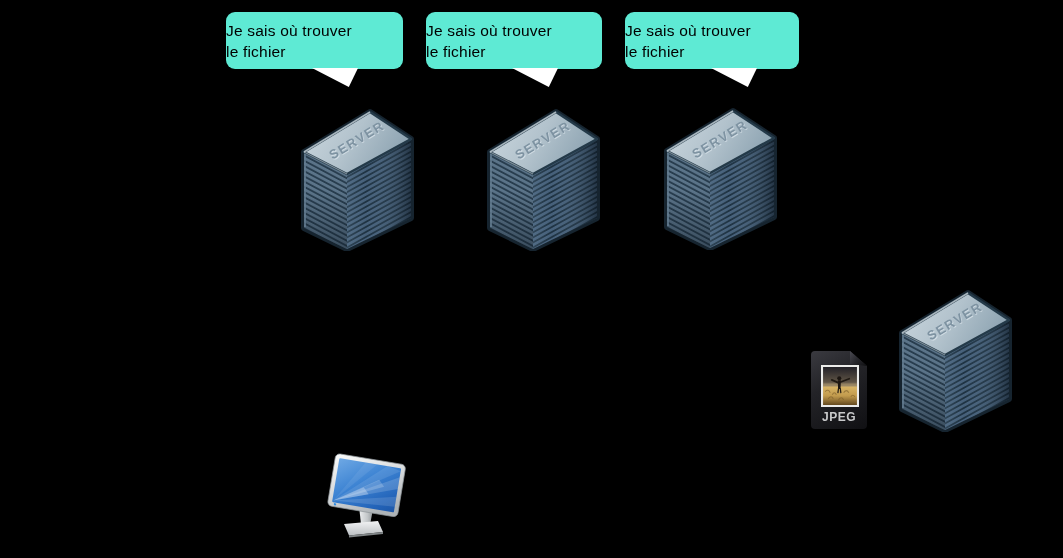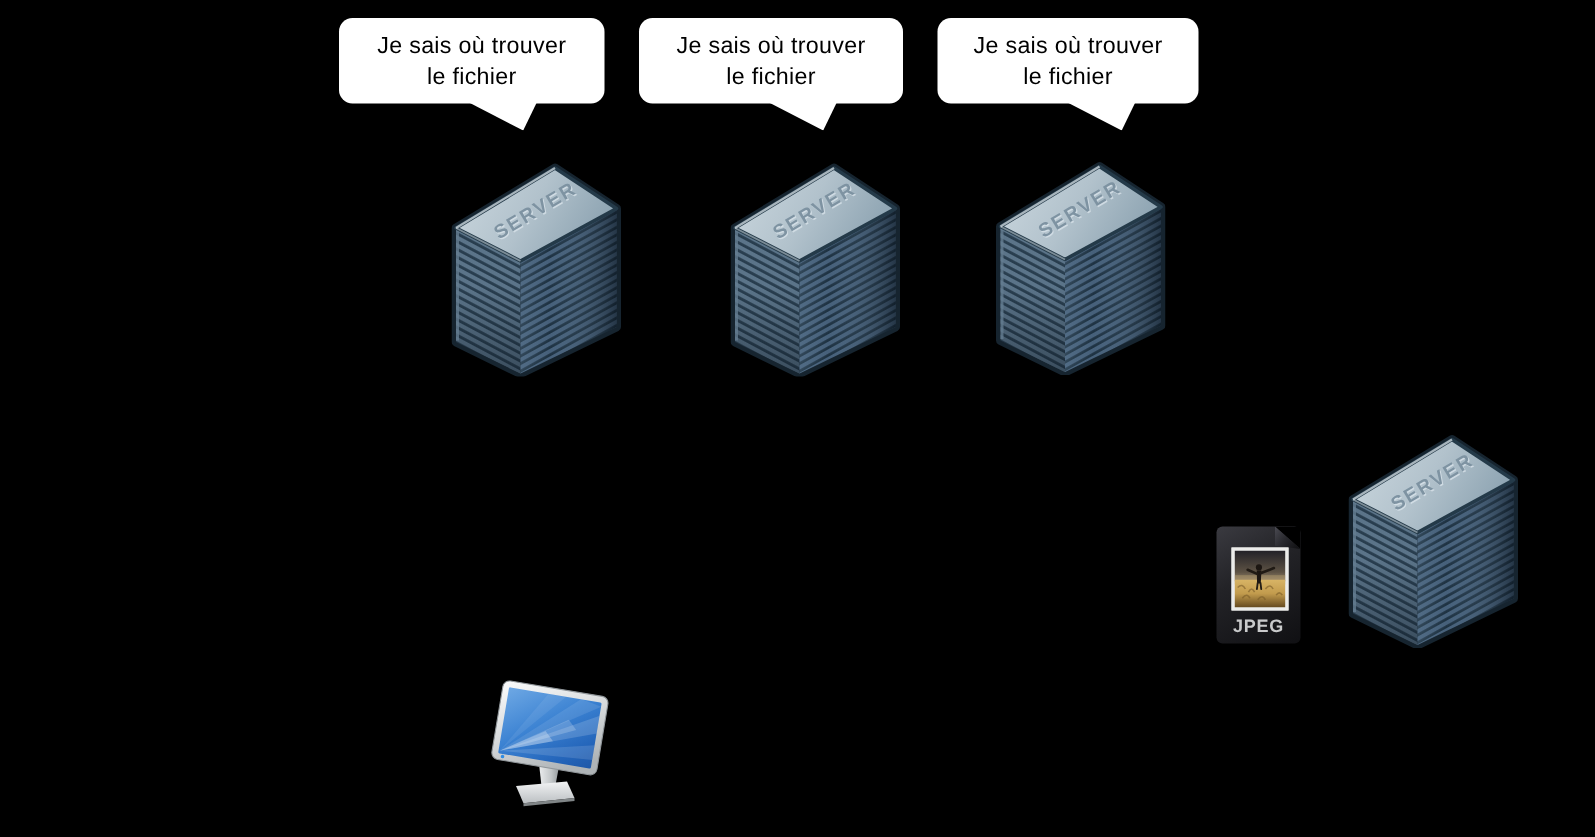--- a/index.html
+++ b/index.html
@@ -1,22 +1,22 @@
 <!DOCTYPE html>
 <html><head>
 <meta charset="utf-8">
 <style>
   html,body{margin:0;padding:0;background:#000;}
   .stage{position:relative;width:1063px;height:558px;background:#000;overflow:hidden;
          font-family:"Liberation Sans",sans-serif;}
   .abs{position:absolute;}
 
   
-  .bubble{position:absolute;width:176px;height:57px;background:#ffffff;border-radius:9px;
-          color:#000;text-align:center;display:flex;flex-direction:column;justify-content:center;
+  .bubble{position:absolute;width:176px;height:57px;background:#5eead4;border-radius:9px;
+          color:#000;text-align:left;display:flex;flex-direction:column;justify-content:center;
           font-size:15.5px;line-height:21px;letter-spacing:.2px;}
   .bubble .tail{position:absolute;top:100%;margin-top:-1px;left:86px;width:46px;height:19px;
                 background:#fff;clip-path:polygon(0 0,100% 0,80% 100%);}
   .bubble .ln{display:block;}
 
   
   .jpeg{position:absolute;left:811px;top:351px;width:56px;height:78px;}
   .jpeg-body{position:absolute;inset:0;border-radius:4px;
              background:linear-gradient(150deg,#3a3a40 0%,#232327 40%,#101013 100%);}
   .jpeg-cut{position:absolute;right:0;top:0;width:17px;height:15px;background:#000;

